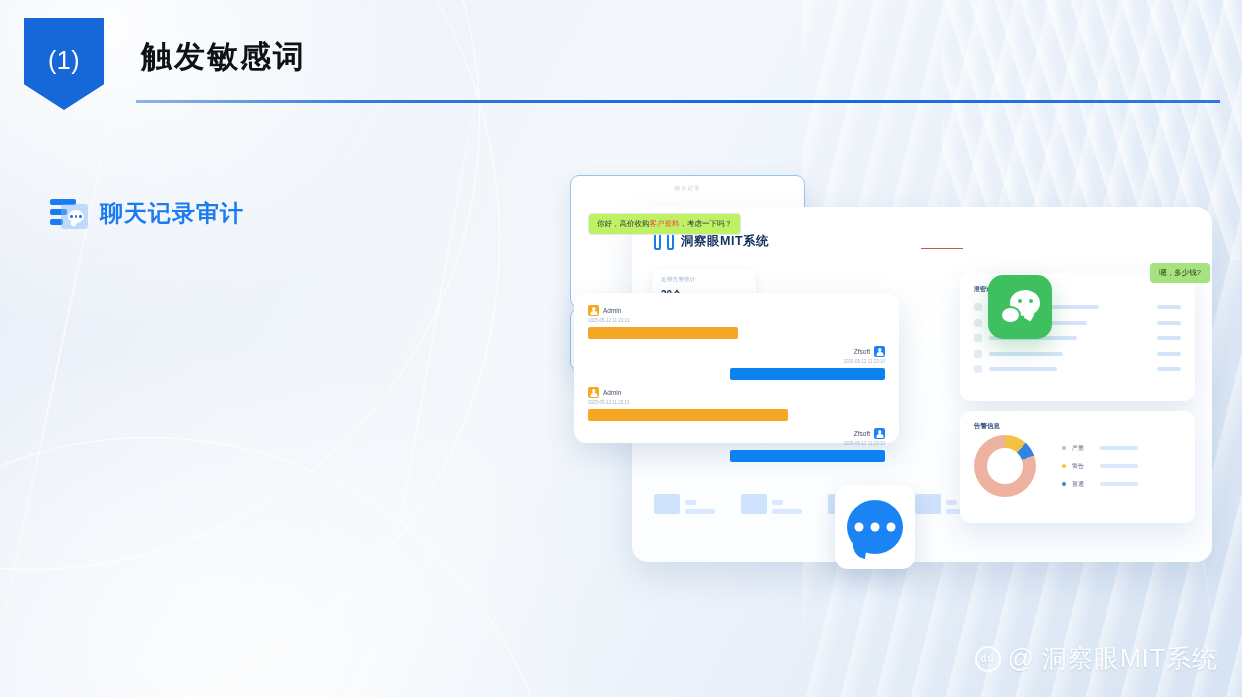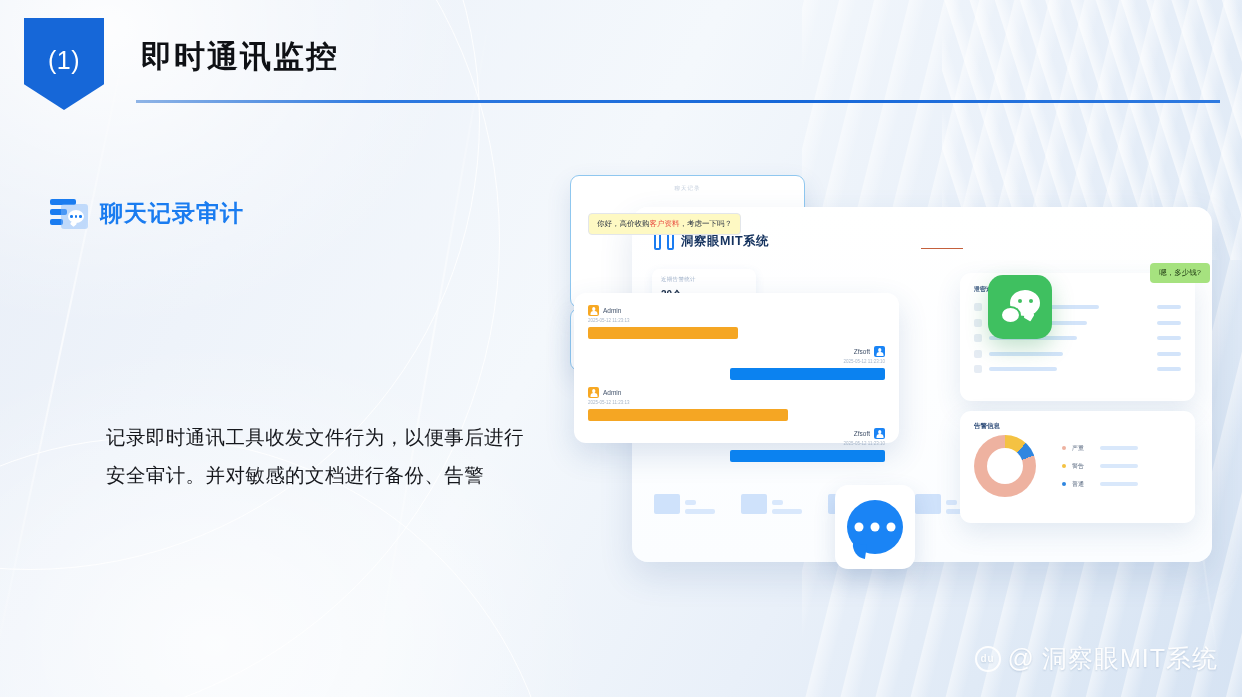--- a/index.html
+++ b/index.html
@@ -201,21 +201,21 @@
 
   
   .chatpop {
     left: 174px; top: 20px; width: 235px; height: 133px;
     background: #ffffff; border: 1.6px solid #8fc7ef; border-radius: 9px;
     box-shadow: 0 10px 24px rgba(43,88,150,.14);
   }
   .pop-title { text-align: center; font-size: 5.5px; color: #c3cedd; margin-top: 9px; letter-spacing: 1px; }
   .bubble-in {
     position: absolute; left: 18px; top: 38px;
-    background: #fef9c3; border: 1px solid #e3e6ea; border-radius: 4px;
+    background: #bef264; border: 1px solid #e3e6ea; border-radius: 4px;
     padding: 5px 8px; font-size: 7.5px; color: #2b3442; white-space: nowrap;
   }
   .bubble-in .hot { color: #e8453c; }
   .bubble-out {
     position: absolute; right: 20px; top: 88px;
     background: #a6e27f; border-radius: 4px;
     padding: 5px 9px; font-size: 7.5px; color: #1f3a12; white-space: nowrap;
   }
   .pop-dots { position: absolute; left: 0; right: 0; bottom: 10px; text-align: center; font-size: 6px; color: #cfd9e6; letter-spacing: 2px; }
 
@@ -319,21 +319,21 @@
   <div class="arc" style="left:-480px; top:-250px; width:980px; height:980px;"></div>
   <div class="arc" style="left:-260px; bottom:-560px; width:820px; height:820px;"></div>
   <div class="streak" style="left:60px; top:0; width:2px; height:697px; background:linear-gradient(180deg,rgba(255,255,255,0),rgba(255,255,255,.7),rgba(255,255,255,0)); transform:rotate(12deg);"></div>
   <div class="streak" style="left:430px; top:0; width:2px; height:697px; background:linear-gradient(180deg,rgba(255,255,255,0),rgba(255,255,255,.6),rgba(255,255,255,0)); transform:rotate(10deg);"></div>
   <div class="streak" style="left:1180px; top:120px; width:2px; height:560px; background:linear-gradient(180deg,rgba(255,255,255,0),rgba(255,255,255,.6),rgba(255,255,255,0)); transform:rotate(-8deg);"></div>
 </div>
 
 <div class="badge">
   <span>(1)</span>
 </div>
-<div class="page-title">即时通讯监控</div>
+<div class="page-title">触发敏感词</div>
 <div class="title-rule"></div>
 
 <div class="feature feat-1">
   <div class="feat-head">
     <span class="feat-icon ic-chat">
       <i class="bar b1"></i>
         <i class="bar b2"></i>
         <i class="bar b3"></i>
       <i class="panel"></i>
         <i class="bub"></i>
@@ -341,21 +341,20 @@
           <i></i>
           <i></i>
           <i></i>
         </span>
     </span>
     <span class="feat-title">聊天记录审计</span>
   </div>
 </div>
 
 <div class="feature feat-2">
-  <div class="feat-body">记录即时通讯工具收发文件行为，以便事后进行安全审计。并对敏感的文档进行备份、告警</div>
 </div>
 
 <div class="mock">
 
   <div class="card-base dash">
     <div class="dash-brand">
       <span class="brand-mark">
           <i class="l"></i>
           <i class="r"></i>
         </span>

